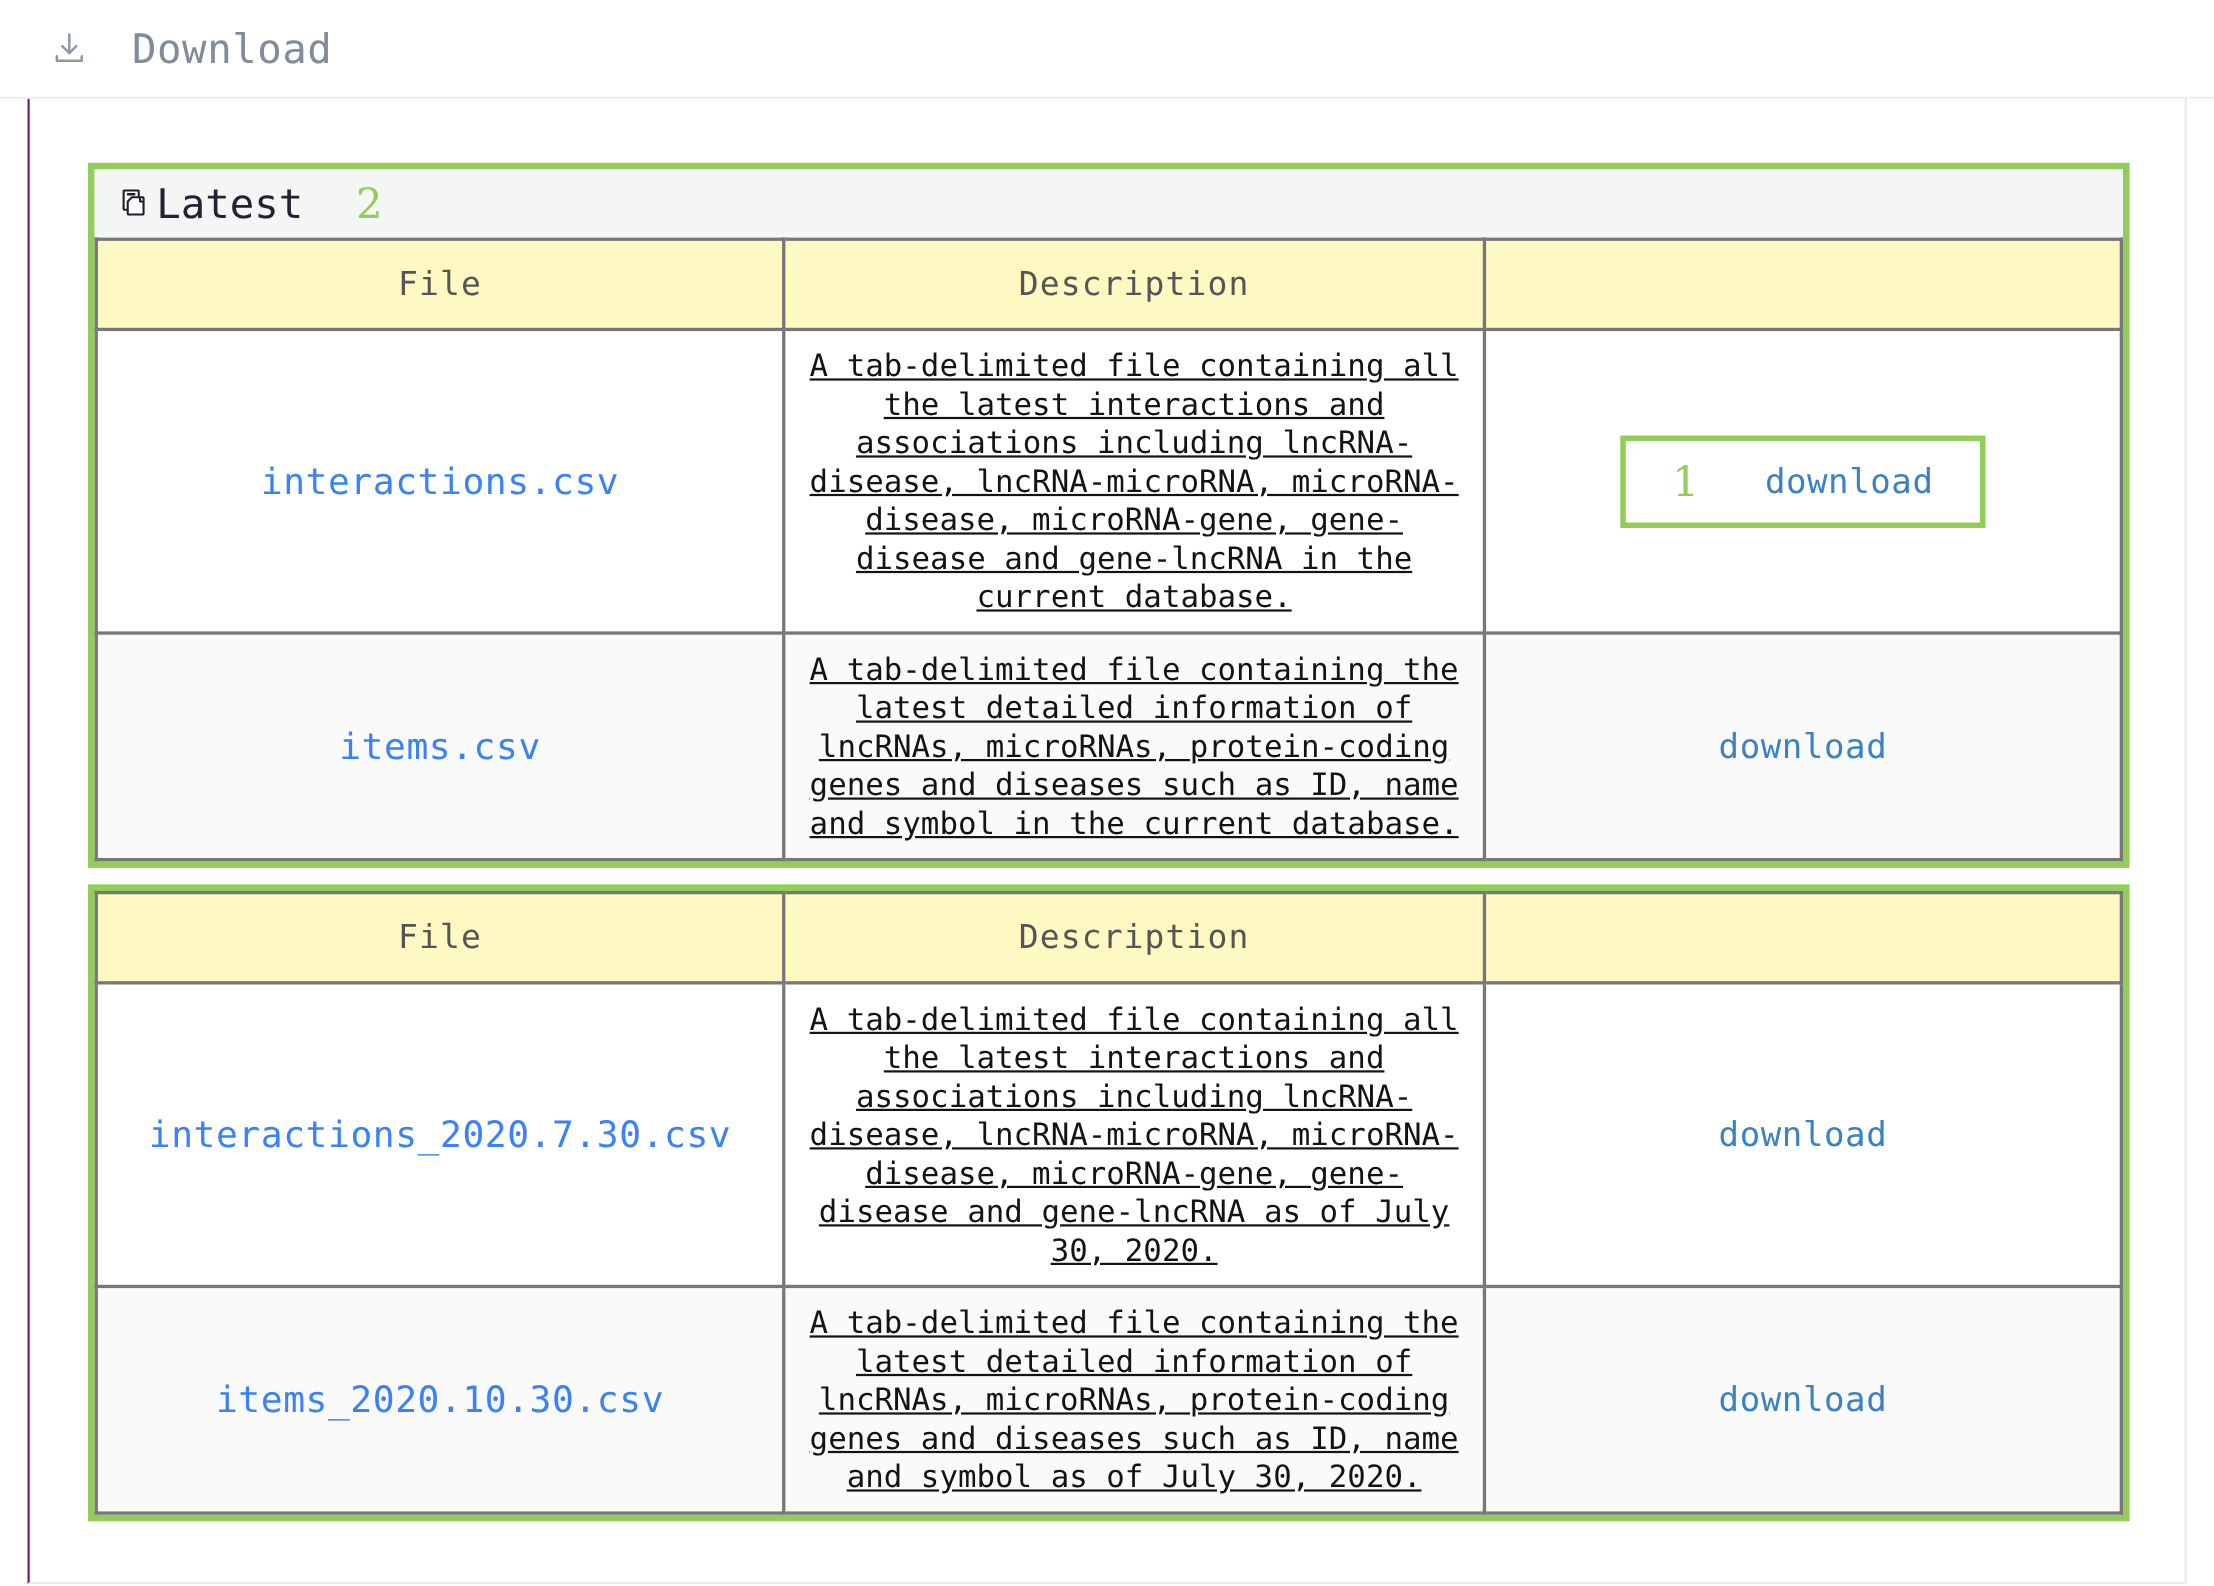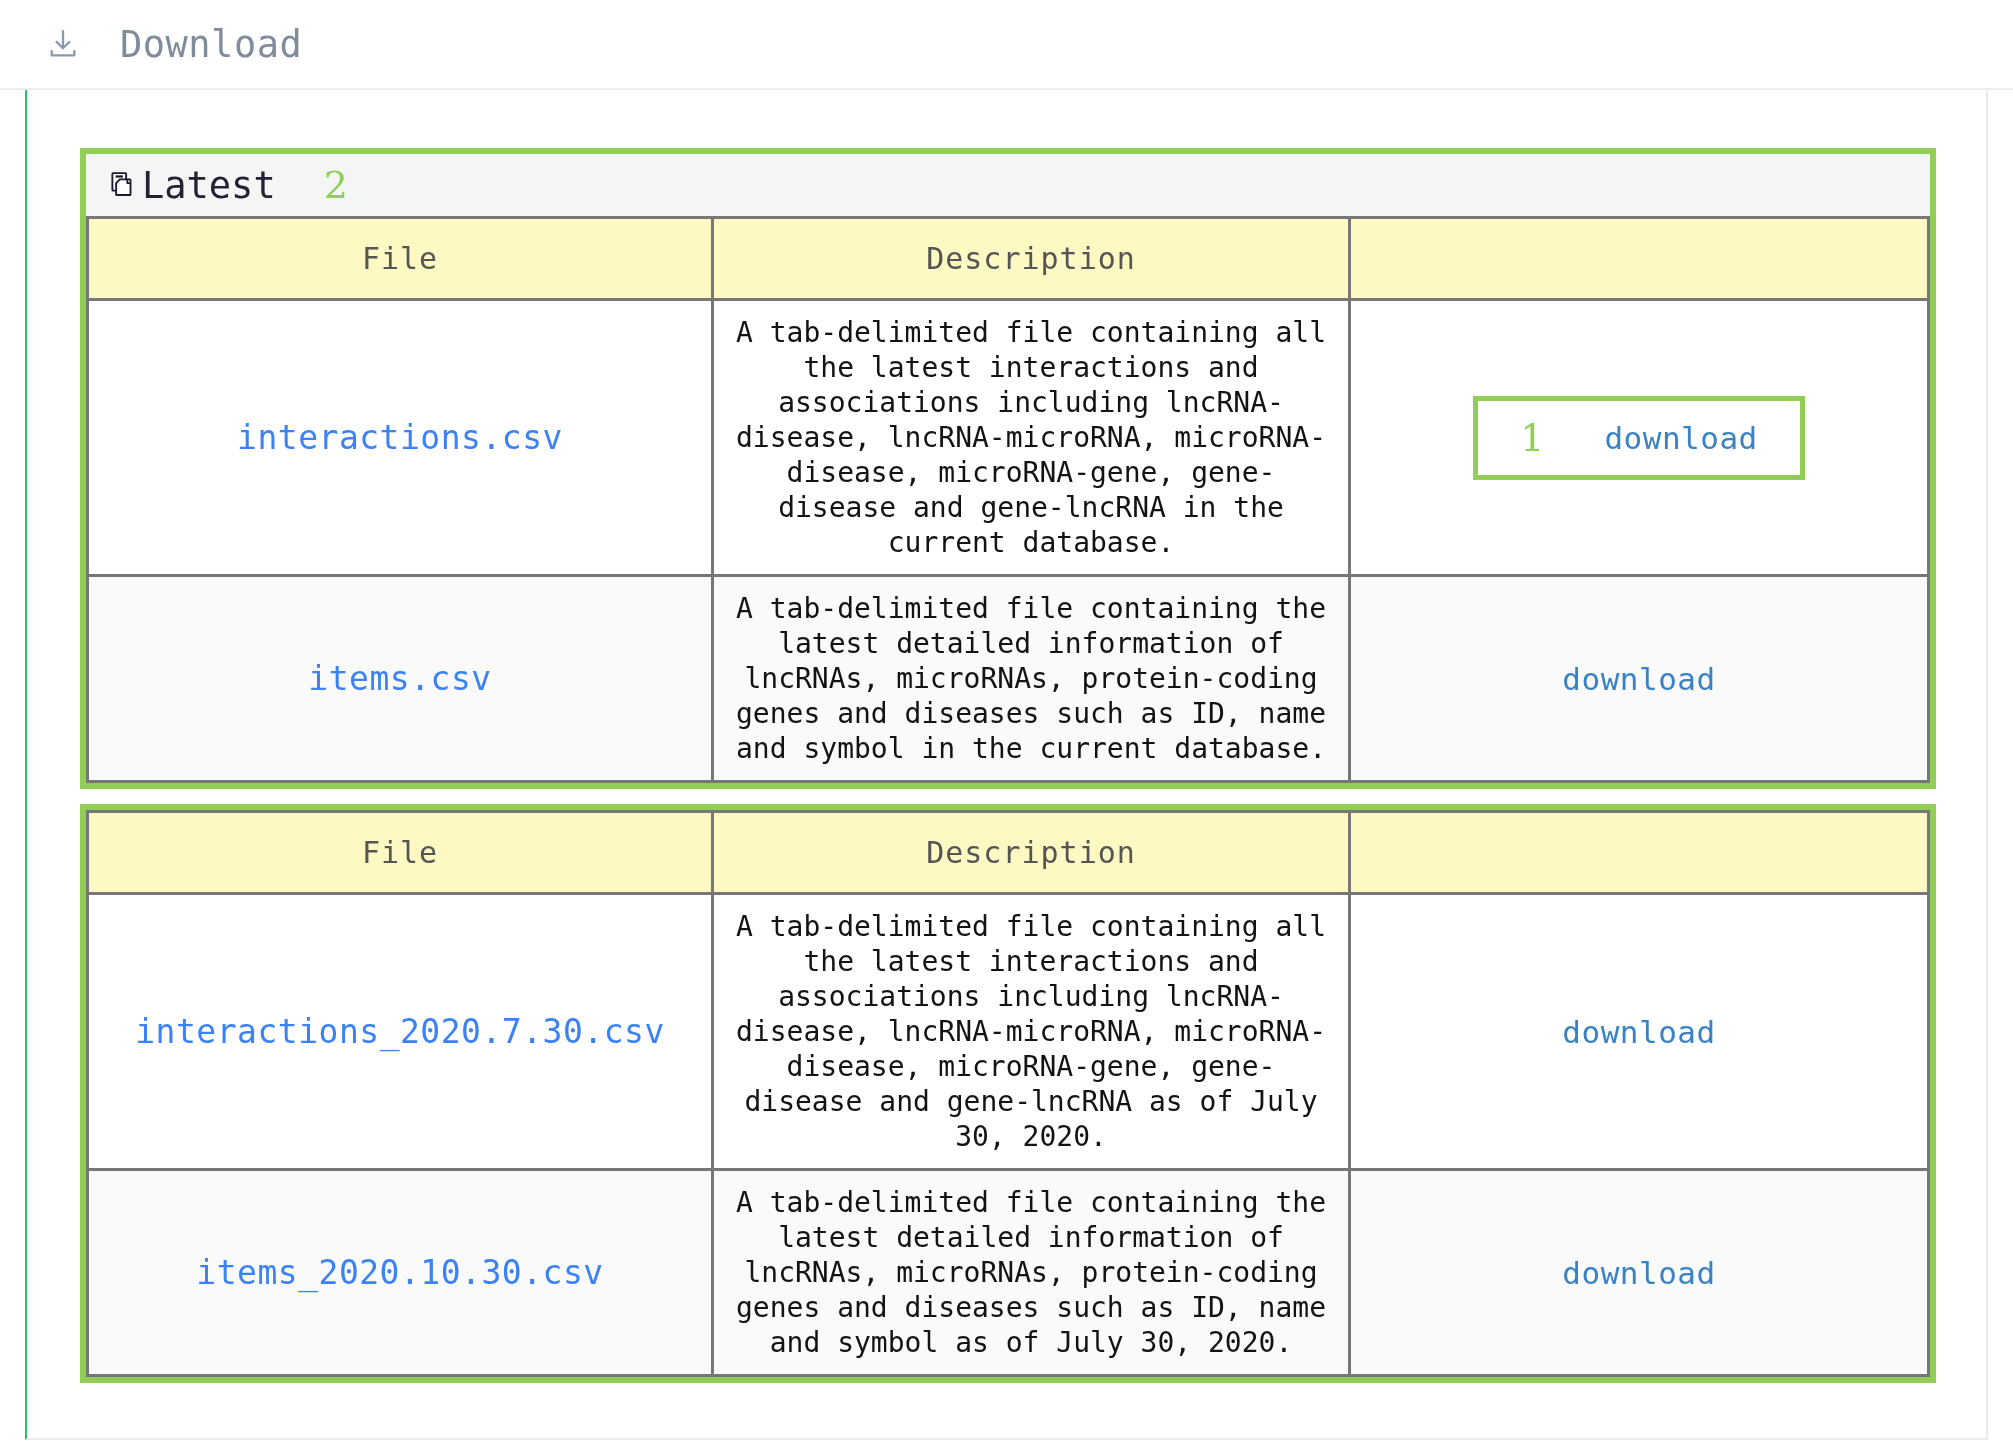--- a/index.html
+++ b/index.html
@@ -38,21 +38,21 @@
     letter-spacing: 0.5px;
     white-space: nowrap;
   }
 
   
   .content-frame {
     position: relative;
     margin: 0 auto;
     width: 1963px;
     box-sizing: border-box;
-    border-left: 2px solid #22c55e;
+    border-left: 2px solid #701a75;
     border-right: 2px solid #ececec;
     border-bottom: 2px solid #ececec;
     padding: 58px 0 0 0;
     height: 1350px;
   }
 
   
   .panel {
     border: 6px solid #92ce57;
     background: #ffffff;
@@ -122,20 +122,21 @@
     font-size: 33px;
     color: #3b82f6;
     padding: 14px 10px;
     letter-spacing: 0.5px;
   }
   td.desc-cell {
     font-size: 28px;
     color: #131316;
     line-height: 1.25;
     padding: 14px 22px;
+    text-decoration: underline;
   }
   td.act-cell {
     padding: 10px;
   }
 
   .dl-link {
     color: #3a82c4;
     font-size: 31px;
     text-decoration: none;
     letter-spacing: 0.5px;

